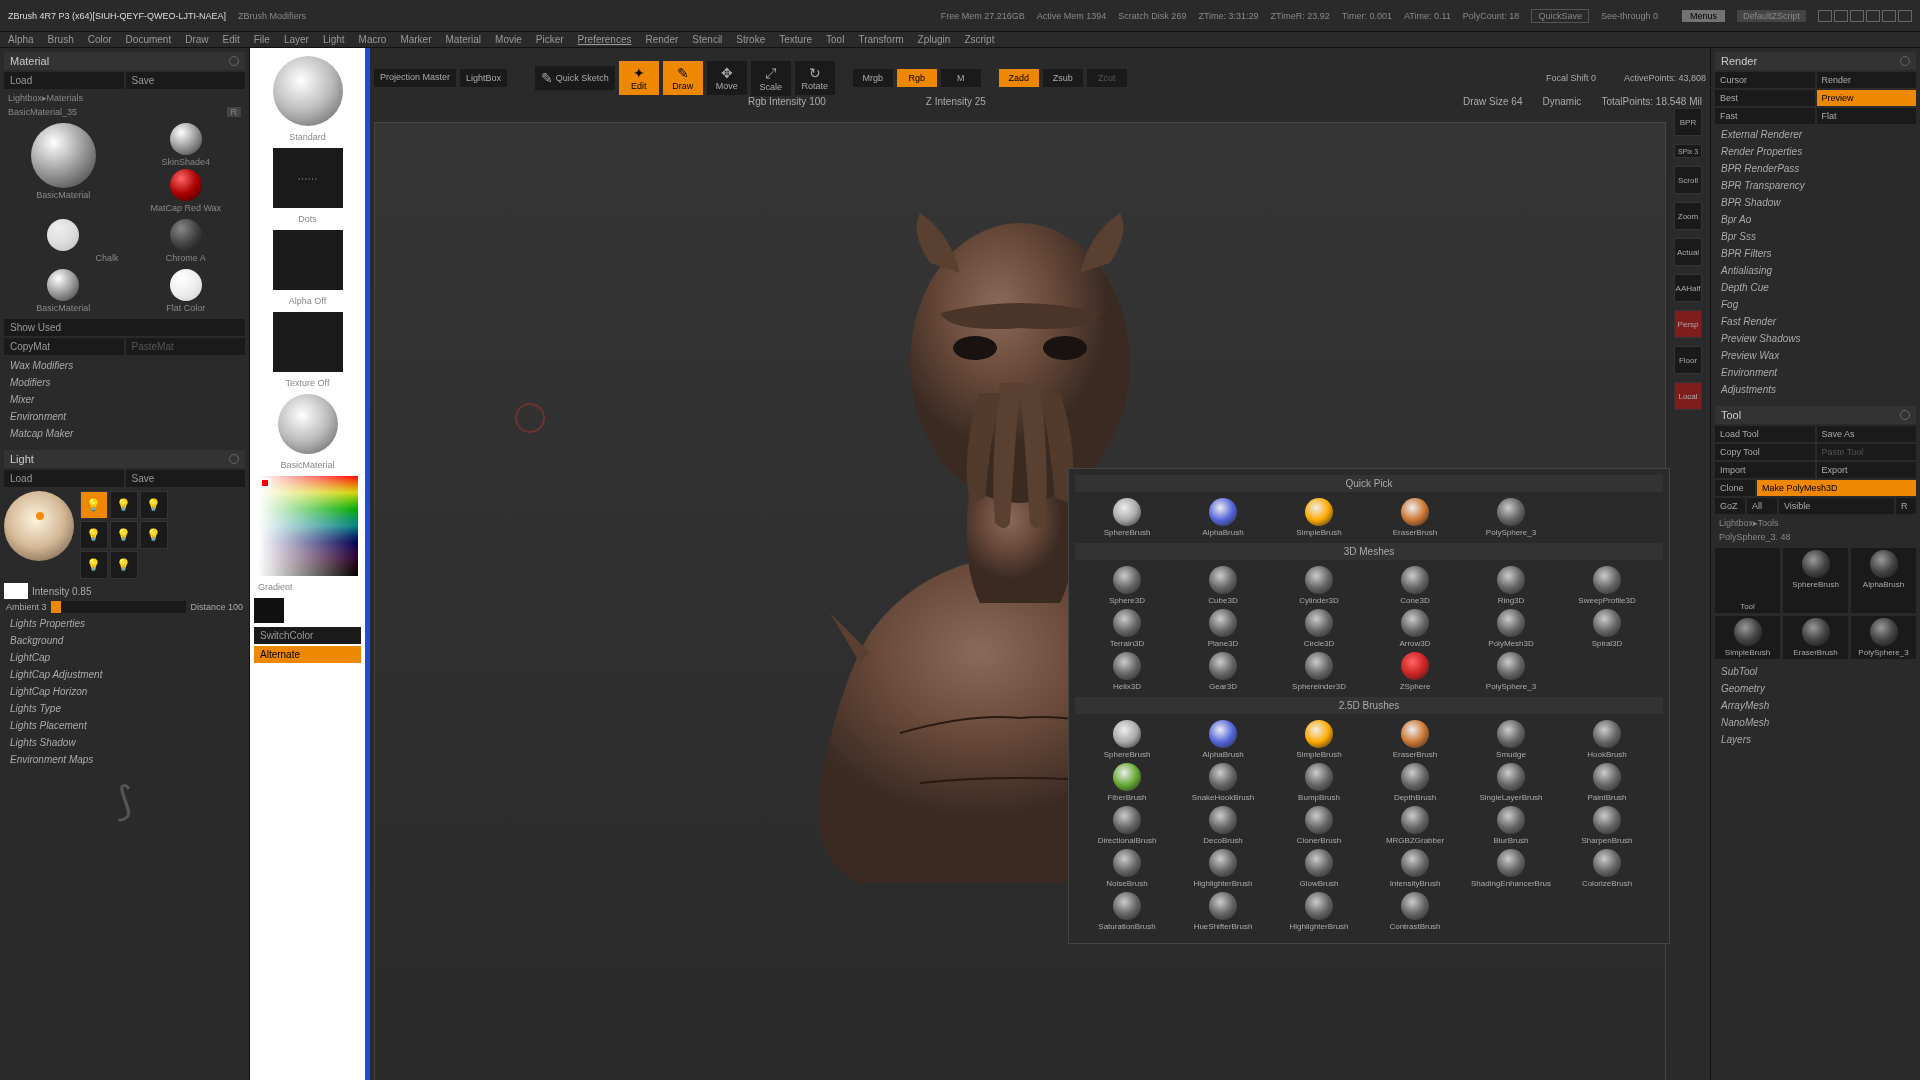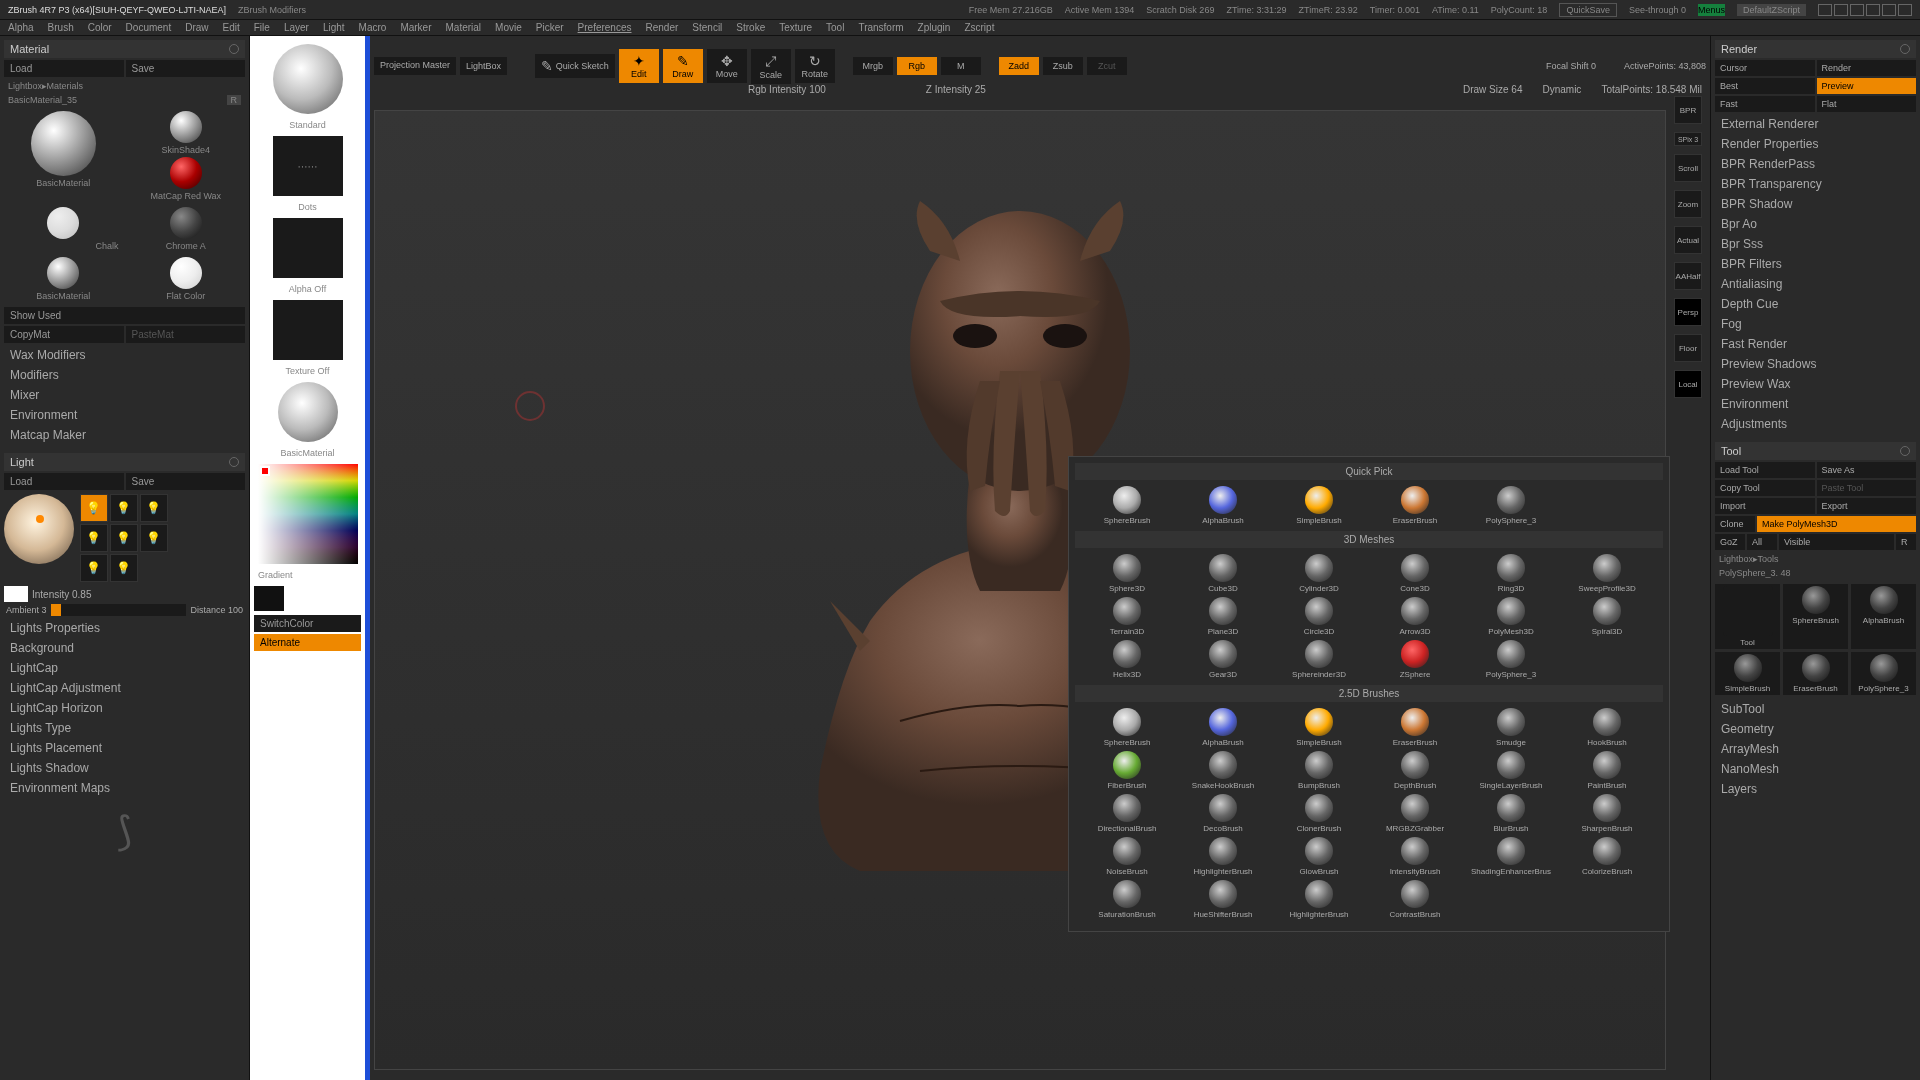--- a/index.html
+++ b/index.html
@@ -1,35 +1,35 @@
 <!DOCTYPE html>
 <html><head>
 <meta charset="utf-8">
 <style>
 * { margin: 0; padding: 0; box-sizing: border-box; font-family: Arial, sans-serif; }
 body { background: #1a1a1a; color: #aaa; font-size: 10px; width: 1920px; height: 1080px; overflow: hidden; position: relative; }
-.topbar1 { height: 20px; background: #2a2a2a; display: flex; align-items: center; padding: 0 8px; font-size: 9px; color: #888; gap: 12px; border-bottom: 1px solid #111; }
+.topbar1 { height: 32px; background: #2a2a2a; display: flex; align-items: center; padding: 0 8px; font-size: 9px; color: #888; gap: 12px; border-bottom: 1px solid #111; }
 .topbar1 .title { color: #ddd; }
-.topbar1 .highlight { background: #15803d; color: #000; padding: 1px 0; }
+.topbar1 .highlight { background: #737373; color: #000; padding: 1px 8px; margin-left: 12px; }
 .topbar1 .spacer { flex: 1; }
 .topbar2 { height: 16px; background: #2a2a2a; display: flex; align-items: center; padding: 0 8px; font-size: 10px; color: #999; gap: 14px; border-bottom: 1px solid #111; }
 .main { display: flex; height: calc(1080px - 32px); }
 .left-panel { width: 250px; background: #2a2a2a; border-right: 1px solid #111; overflow-y: auto; padding: 4px; }
 .palette-header { background: #333; padding: 3px 6px; font-size: 11px; color: #ccc; display: flex; justify-content: space-between; align-items: center; margin-bottom: 2px; }
 .palette-header .circle { width: 10px; height: 10px; border: 1px solid #666; border-radius: 50%; }
 .btn-pair { display: flex; gap: 2px; margin: 2px 0; justify-content: center; }
 .btn-dark { background: #1a1a1a; color: #999; padding: 3px 6px; font-size: 10px; flex: 1; cursor: pointer; }
 .text-label { font-size: 9px; color: #888; padding: 2px 4px; }
 .mat-grid { display: grid; grid-template-columns: 1fr 1fr; gap: 4px; margin: 4px 0; }
 .mat-ball { width: 65px; height: 65px; border-radius: 50%; background: radial-gradient(circle at 35% 30%, #fff, #999, #333); margin: 0 auto; }
 .mat-ball.small { width: 32px; height: 32px; }
 .mat-ball.red { background: radial-gradient(circle at 35% 30%, #ff6666, #aa0000, #330000); }
 .mat-ball.dark { background: radial-gradient(circle at 35% 30%, #888, #444, #111); }
 .mat-ball.white { background: radial-gradient(circle at 35% 30%, #fff, #eee, #ccc); }
-.section-item { padding: 3px 6px; font-size: 12px; color: #aaa; cursor: pointer; }
+.section-item { padding: 3px 6px; font-size: 10px; color: #aaa; cursor: pointer; font-style: italic; }
 .light-preview { width: 70px; height: 70px; border-radius: 50%; background: radial-gradient(circle at 45% 40%, #fff4e0, #d4b896, #5a4a3a); position: relative; }
 .light-dot { position: absolute; width: 8px; height: 8px; background: #ff8800; border-radius: 50%; top: 30%; left: 45%; }
 .light-btns { display: grid; grid-template-columns: repeat(3, 1fr); gap: 2px; }
 .light-btn { width: 28px; height: 28px; background: #1a1a1a; border: 1px solid #333; display: flex; align-items: center; justify-content: center; font-size: 12px; }
 .light-btn.active { background: #ee8800; color: #000; }
 .slider-row { display: flex; align-items: center; gap: 4px; padding: 2px; font-size: 9px; position: relative; }
 .slider-track { height: 12px; background: #1a1a1a; flex: 1; position: relative; }
 .slider-fill { height: 100%; background: #ee8800; }
 .center-area { flex: 1; background: #2a2a2a; position: relative; display: flex; }
 .left-tools { width: 120px; padding: 4px; background: #ffffff; border-right: 5px solid #1d4ed8; }
@@ -38,21 +38,21 @@
 .color-overlay { position: absolute; inset: 0; background: linear-gradient(to right, #fff, transparent), linear-gradient(to top, #000, transparent); }
 .canvas-wrap { flex: 1; background: linear-gradient(to bottom, #353535 0%, #2a2a2a 100%); position: relative; border: 1px solid #444; margin: 4px; }
 .current-tool { color: #ee8800; font-size: 10px; padding: 4px; }
 .top-toolbar { display: flex; align-items: center; gap: 4px; padding: 4px; position: absolute; top: 12px; left: 0; right: 0; height: 36px; }
 .mode-btn { background: #1a1a1a; padding: 4px 6px; font-size: 9px; text-align: center; min-width: 40px; cursor: pointer; }
 .mode-btn.active { background: #ee8800; color: #000; }
 .info-text { font-size: 9px; color: #aaa; }
 .sculpt-svg { position: absolute; top: 60px; left: 50%; transform: translateX(-50%); }
 .right-icons { position: absolute; right: 4px; top: 60px; width: 32px; display: flex; flex-direction: column; gap: 8px; }
 .r-icon { width: 28px; height: 28px; background: #1a1a1a; border: 1px solid #333; display: flex; align-items: center; justify-content: center; font-size: 8px; }
-.r-icon.active { background: #000000; }
+.r-icon.active { background: #7f1d1d; }
 .popup { position: absolute; right: 40px; top: 420px; width: 602px; background: #2a2a2a; border: 1px solid #444; padding: 6px; }
 .popup-title { text-align: center; font-size: 10px; color: #aaa; padding: 3px; background: #333; }
 .popup-grid { display: flex; flex-wrap: wrap; gap: 4px; padding: 6px; justify-content: flex-start; }
 .popup-item { width: 92px; text-align: center; font-size: 8px; cursor: pointer; }
 .popup-icon { width: 28px; height: 28px; border-radius: 50%; background: radial-gradient(circle at 40% 35%, #ccc, #666, #222); margin: 0 auto 2px; }
 .right-panel { width: 210px; background: #2a2a2a; border-left: 1px solid #111; padding: 4px; overflow-y: auto; }
 .r-btn-row { display: flex; gap: 2px; margin: 2px 0; }
 .r-btn { background: #1a1a1a; padding: 3px 5px; font-size: 9px; flex: 1; text-align: left; cursor: pointer;}
 .r-btn.active { background: #ee8800; color: #000; }
 .tool-thumb-grid { display: grid; grid-template-columns: repeat(3, 1fr); gap: 3px; margin: 4px 0; }

